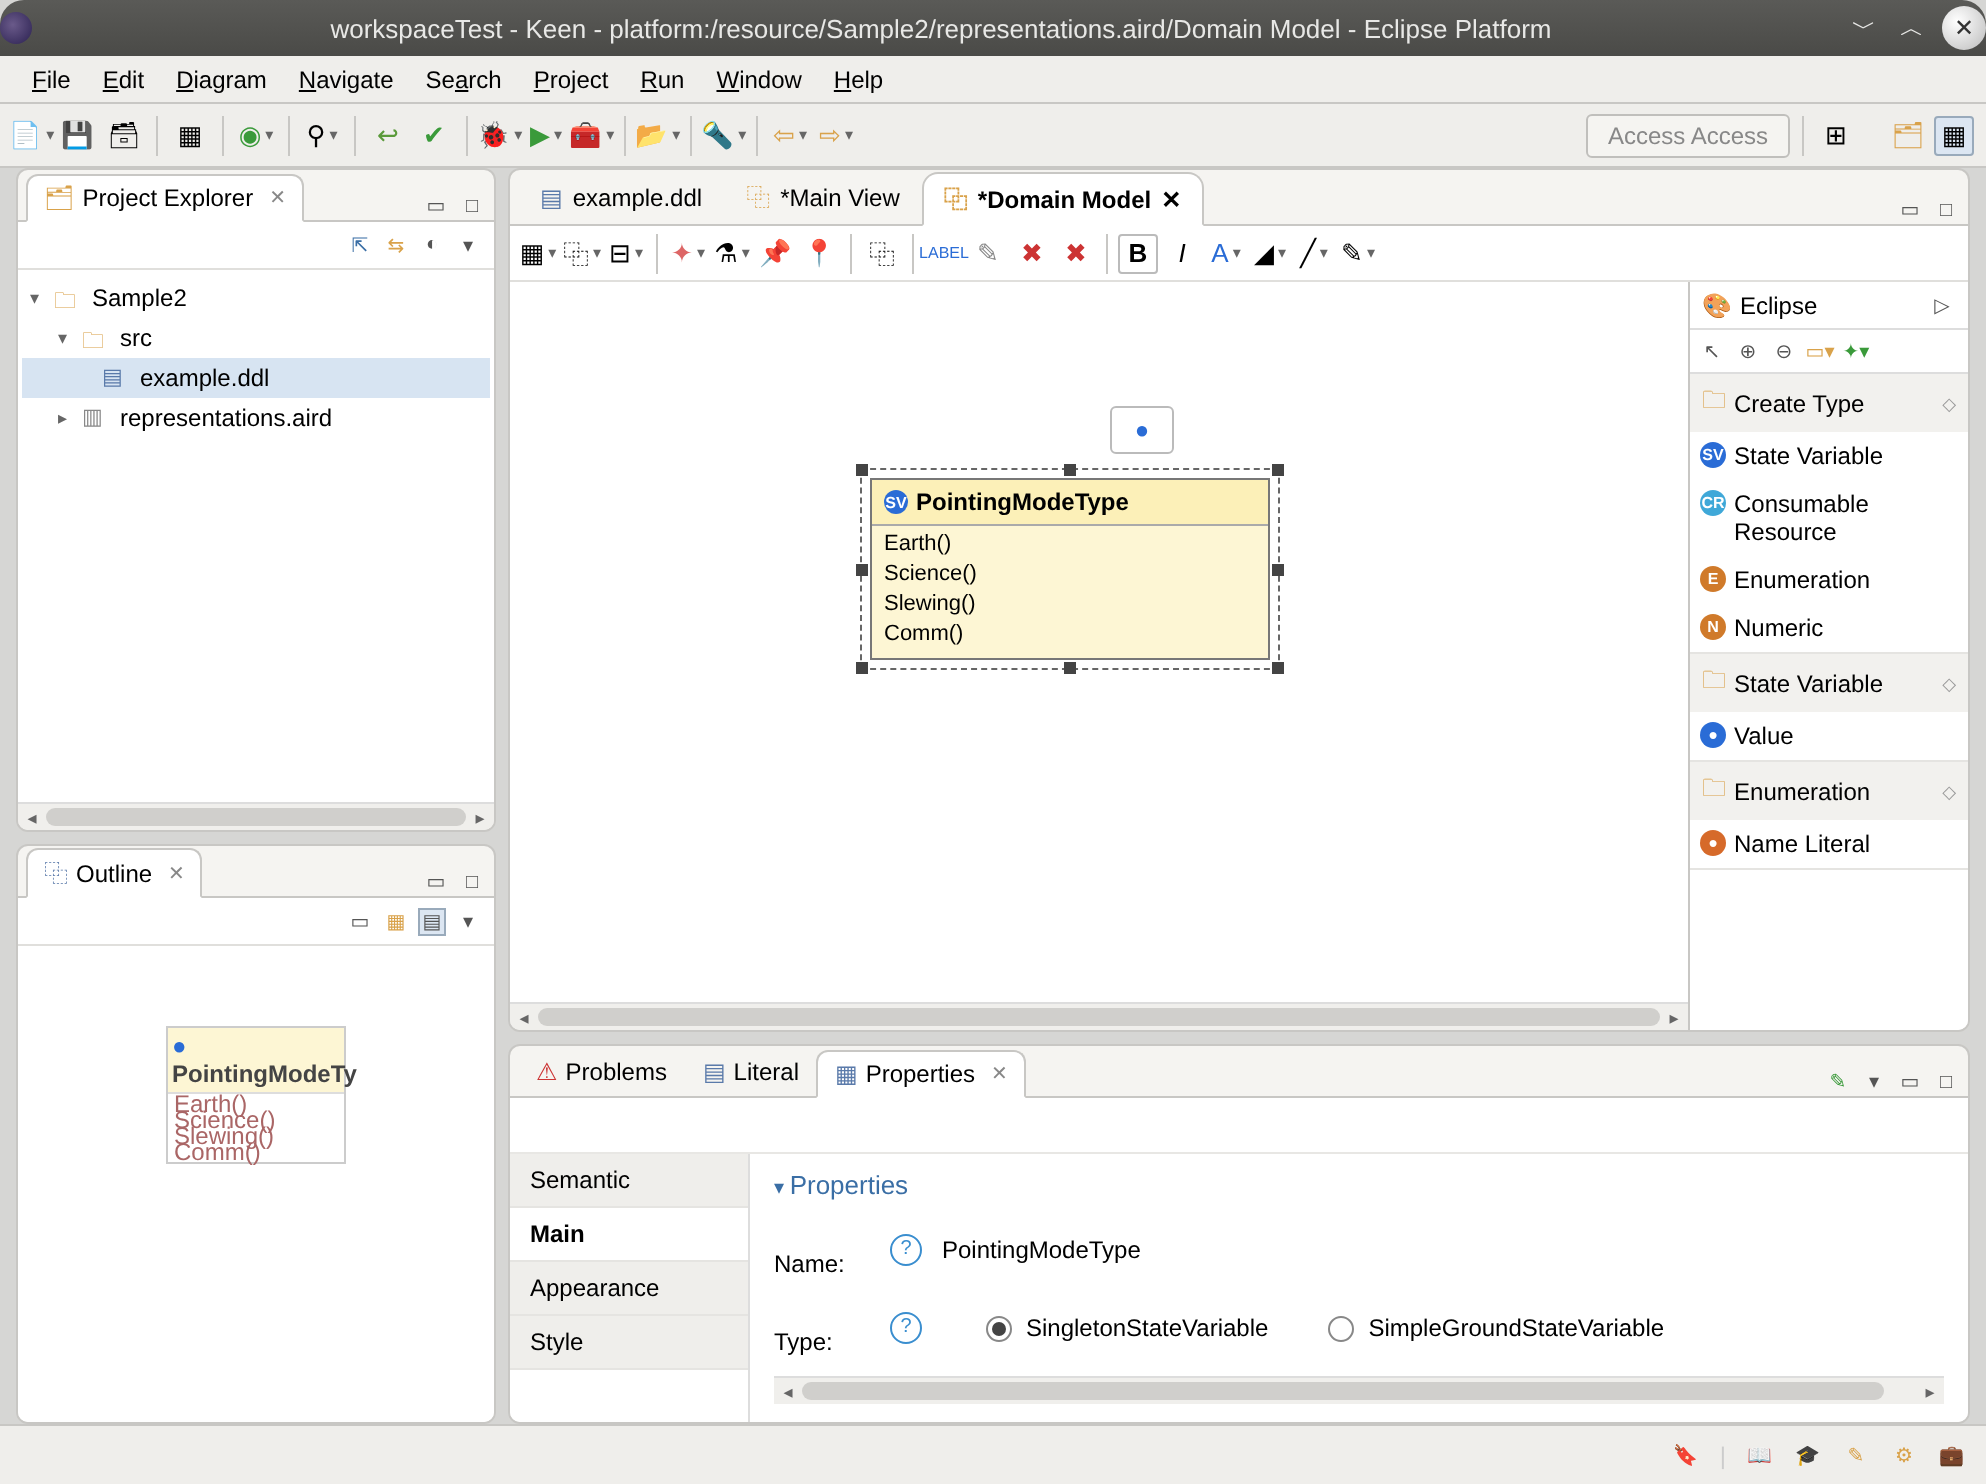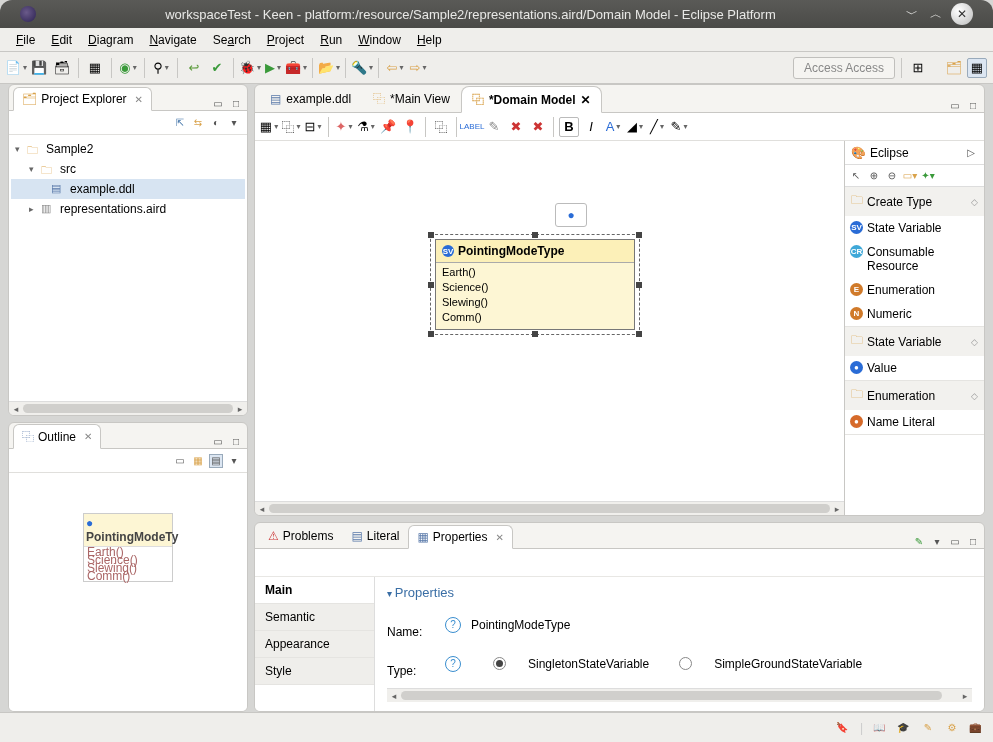--- a/index.html
+++ b/index.html
@@ -1,19 +1,19 @@
 <!DOCTYPE html>
 <html><head>
 <meta charset="utf-8">
 <style>
 * { margin: 0; padding: 0; box-sizing: border-box; font-family: "Liberation Sans", Arial, sans-serif; font-size: 12px; }
 body { background: #d6d6d4; width: 993px; height: 742px; overflow: hidden; }
 
 
-.titlebar { height: 28px; background: linear-gradient(#5a5a57, #4a4a47); border-radius: 12px 12px 0 0; display: flex; align-items: center; padding: 0 20px; color: #e8e8e6; }
+.titlebar { height: 28px; background: linear-gradient(#5a5a57, #4a4a47); border-radius: 12px 12px 0 0; display: flex; align-items: center; padding: 0 0; color: #e8e8e6; }
 .titlebar .eclipse-icon { width: 16px; height: 16px; border-radius: 50%; background: radial-gradient(circle at 40% 40%, #6a5a8a, #2a2050); margin-right: 8px; }
 .titlebar .title { flex: 1; text-align: center; font-size: 13px; }
 .titlebar .winbtn { width: 18px; height: 18px; margin-left: 6px; display: flex; align-items: center; justify-content: center; cursor: pointer; }
 .titlebar .closebtn { width: 22px; height: 22px; border-radius: 50%; background: radial-gradient(circle at 35% 35%, #fff, #bbb); color:#333; }
 
 
 .menubar { height: 24px; background: #efeeeb; border-bottom: 1px solid #c8c7c4; display: flex; align-items: center; padding: 0 8px; }
 .menubar .mitem { padding: 3px 8px; cursor: pointer; }
 .menubar .mitem u { text-decoration: underline; }
 
@@ -94,21 +94,21 @@
 .props-side { width: 120px; border-right: 1px solid #ddd; }
 .props-side .ptab { padding: 6px 10px; border-bottom: 1px solid #e5e4e1; cursor: pointer; background: #efeeeb; }
 .props-side .ptab.active { background: #fff; font-weight: bold; }
 .props-filler { height: 28px; background: #fff; border-bottom: 1px solid #e8e7e4; }
 .props-main { flex: 1; padding: 8px 12px; }
 .props-main h3 { color: #3a6ea5; font-size: 13px; font-weight: normal; margin-bottom: 10px; }
 .props-main h3::before { content: "▾ "; font-size: 10px; }
 .prow { display: flex; align-items: center; margin-bottom: 10px; gap: 10px; }
 .prow .lbl { width: 48px; margin-top: 15px; }
 .helpq { width: 16px; height: 16px; border-radius: 50%; border: 1px solid #3a8ecf; color: #3a8ecf; font-size: 10px; display: flex; align-items: center; justify-content: center; }
-.radio { display: flex; align-items: center; gap: 22px; margin-right: 20px; }
+.radio { display: flex; align-items: flex-end; gap: 7px; margin-right: 20px; }
 .radio .r { width: 13px; height: 13px; border-radius: 50%; border: 1px solid #888; display:flex; align-items:center; justify-content:center; }
 .radio .r.checked::after { content: ""; width: 7px; height: 7px; border-radius: 50%; background: #444; }
 
 
 .statusbar { position: absolute; bottom: 0; left: 0; right: 0; height: 30px; background: #efeeeb; border-top: 1px solid #c8c7c4; display: flex; align-items: center; justify-content: flex-end; padding: 0 10px; gap: 10px; }
 
 .folder-ico { color: #d9a24a; }
 </style>
 </head>
 <body>
@@ -381,22 +381,22 @@
         <div class="view-controls">
           <span class="minicon" style="color:#3a9a3a">✎</span>
           <span class="minicon">▾</span>
           <span class="minicon">▭</span>
           <span class="minicon">□</span>
         </div>
       </div>
       <div class="props-filler"></div>
       <div class="props-body">
         <div class="props-side">
+          <div class="ptab">Semantic</div>
           <div class="ptab active">Main</div>
-          <div class="ptab">Semantic</div>
           <div class="ptab">Appearance</div>
           <div class="ptab">Style</div>
         </div>
         <div class="props-main">
           <h3>Properties</h3>
           <div class="prow">
             <span class="lbl">Name:</span>
             <span class="helpq">?</span>
             <span>PointingModeType</span>
           </div>

